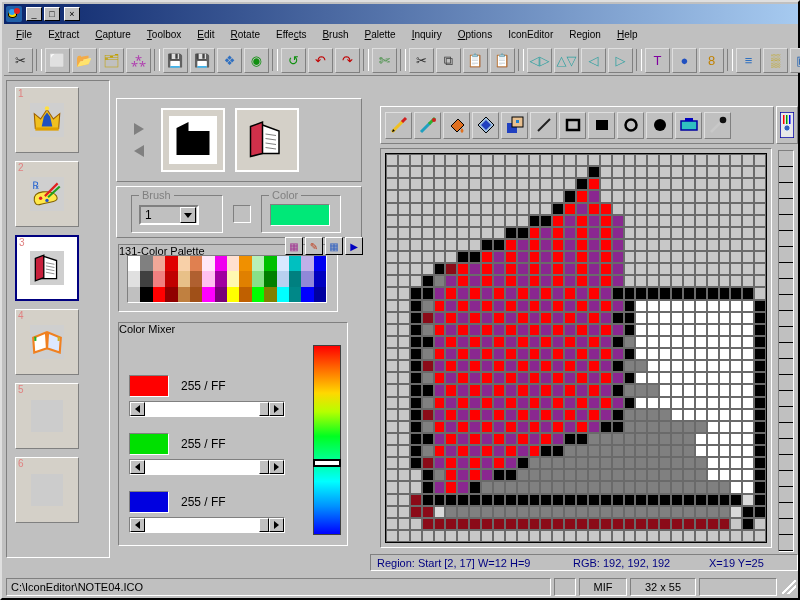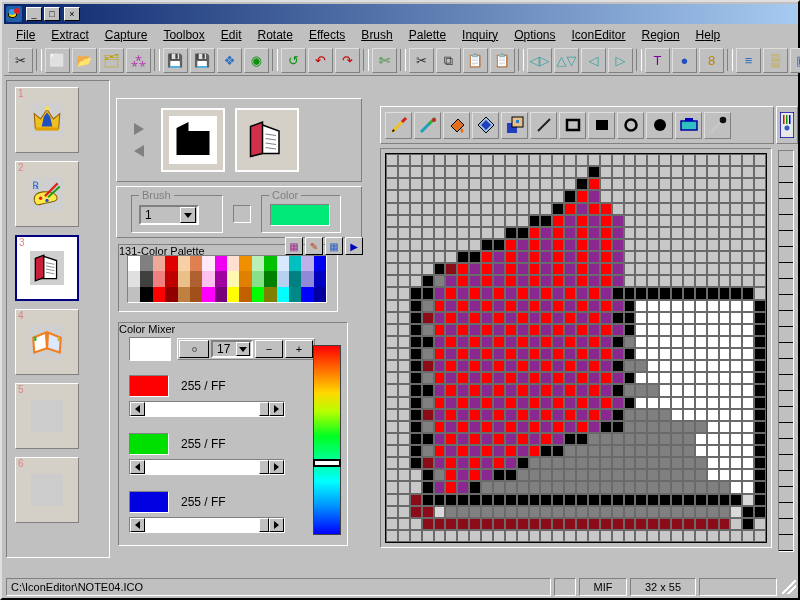--- a/index.html
+++ b/index.html
@@ -66,22 +66,22 @@
 
   
   #menubar {
     position: absolute; left: 2px; top: 23px;
     width: 794px; height: 19px;
     background: #c0c0c0;
     display: flex; align-items: center;
     padding-left: 4px;
   }
   .menu-item {
-    padding: 2px 8px; font-size: 12px; color: #000;
-    cursor: default; white-space: nowrap; text-decoration: underline;
+    padding: 2px 8px; font-size: 10px; color: #000;
+    cursor: default; white-space: nowrap;
   }
   .menu-item u { text-decoration: underline; }
 
   
   #toolbar {
     position: absolute; left: 2px; top: 43px;
     width: 794px; height: 31px;
     background: #c0c0c0;
     border-bottom: 1px solid #808080;
     display: flex; align-items: center;
@@ -626,40 +626,20 @@
           <div class="pal-sw" style="background: rgb(0, 255, 255);"></div>
           <div class="pal-sw" style="background: rgb(0, 136, 136);"></div>
           <div class="pal-sw" style="background: rgb(0, 0, 255);"></div>
           <div class="pal-sw" style="background: rgb(0, 0, 160);"></div>
         </div>
     </div>
 
     <div id="mixergroup">
       <div class="legend">Color Mixer</div>
 
-      <div style="position:absolute;left:10px;top:14px;display:flex;align-items:center;gap:6px;">
-        <div style="width:42px;height:24px;border:1px solid;border-color:#808080 #fff #fff #808080;background:#fff;"></div>
-        <div style="display:flex;align-items:center;background:#c0c0c0;border:1px solid;border-color:#fff #808080 #808080 #fff;padding:1px;gap:2px;">
-          <div style="width:30px;height:18px;background:#c0c0c0;border:1px solid;border-color:#fff #000 #000 #fff;display:flex;align-items:center;justify-content:center;">
-            <div style="width:5px;height:5px;border:1px solid #555;border-radius:50%;"></div>
-          </div>
-          <div class="combo" style="width:42px;height:18px;">
-            <div class="val">17</div>
-            <div class="btn" style="width:14px;height:14px;">
-                <div class="caret"></div>
-              </div>
-          </div>
-          <div style="width:28px;height:18px;background:#c0c0c0;border:1px solid;border-color:#fff #000 #000 #fff;display:flex;align-items:center;justify-content:center;font-size:11px;">
-              <span>−</span>
-            </div>
-          <div style="width:28px;height:18px;background:#c0c0c0;border:1px solid;border-color:#fff #000 #000 #fff;display:flex;align-items:center;justify-content:center;font-size:11px;">
-              <span>+</span>
-            </div>
-        </div>
-      </div>
 
       <div id="mixer-channels">
           <div class="mx-chan" style="top: 52px;">
             <div><span class="mx-sw" style="background: rgb(255, 0, 0);"></span><span class="mx-lab">255 / FF</span></div>
             <div class="sbar">
               <div class="sbtn">
                 <div class="tri-l"></div>
               </div>
               <div class="strack"></div>
               <div class="sthumb"></div>
@@ -1832,20 +1812,25 @@
         <i style="background: rgb(200, 200, 200);"></i>
         <i style="background: rgb(200, 200, 200);"></i>
         <i style="background: rgb(200, 200, 200);"></i>
         <i style="background: rgb(200, 200, 200);"></i>
         <i style="background: rgb(200, 200, 200);"></i>
         <i style="background: rgb(200, 200, 200);"></i>
         <i style="background: rgb(200, 200, 200);"></i>
       </div>
   </div>
 
+  <div class="stat" id="stat-right">
+    <span style="margin-left:6px;width:160px;">Region: Start [2, 17]   W=12 H=9</span>
+    <span style="margin-left:36px;width:130px;">RGB: 192, 192, 192</span>
+    <span style="margin-left:6px;">X=19  Y=25</span>
+  </div>
 
   <div id="statusbar">
     <div class="sb-cell" id="sb-path">
       <span>C:\IconEditor\NOTE04.ICO</span>
     </div>
     <div class="sb-cell" id="sb-blank1">
       <span></span>
     </div>
     <div class="sb-cell" id="sb-mif">
       <span>MIF</span>

